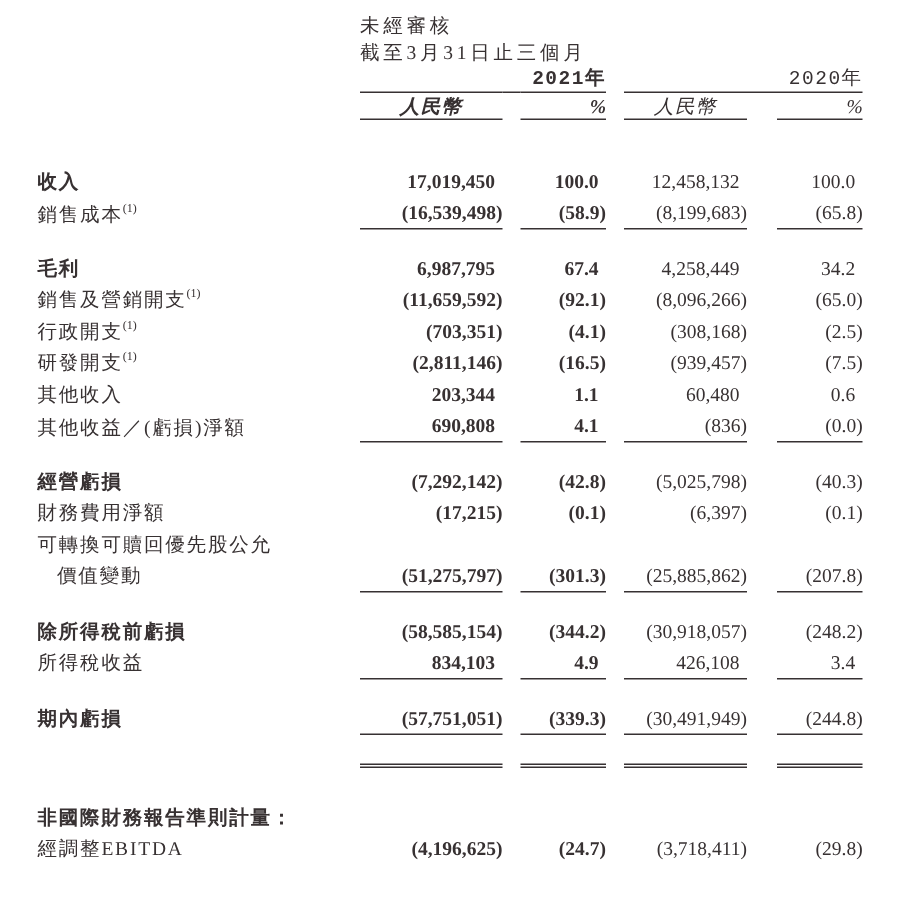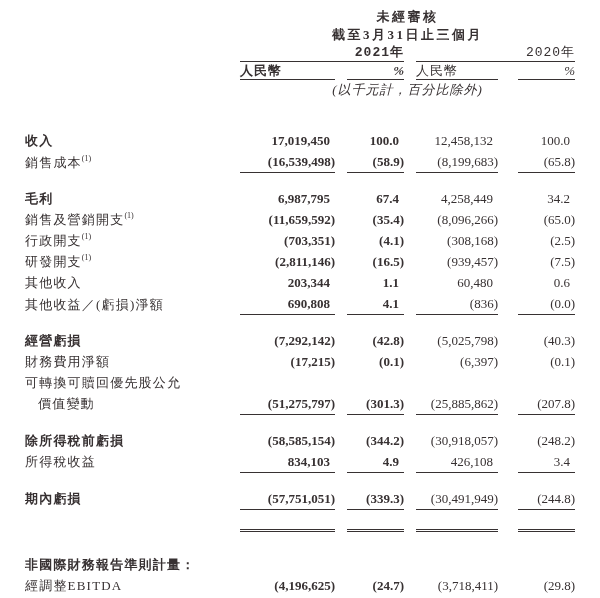--- a/index.html
+++ b/index.html
@@ -8,25 +8,25 @@
     font-family:"Liberation Serif","DejaVu Serif",serif;
     color:var(--text,#373132);
   }
   .page{padding:8px 25px 0 25px;}
   table{border-collapse:collapse;table-layout:fixed;width:550px;}
   td{
     padding:0;font-size:13px;line-height:21px;height:21px;
     vertical-align:bottom;white-space:nowrap;overflow:visible;
   }
   
-  .t-row td{height:18px;line-height:18px;text-align:center;font-weight:bold;letter-spacing:2.5px;margin-top:32px;}
+  .t-row td{height:18px;line-height:18px;font-weight:normal;letter-spacing:2.5px;margin-top:32px;}
   .y-row td{height:17px;line-height:17px;}
   .yr{text-align:right;letter-spacing:1px;font-family:Liberation Mono, monospace;}
   .ch-row td{height:17px;line-height:17px;}
-  .rmb{letter-spacing:1px;}
+  .rmb{text-align:center;font-style:italic;letter-spacing:1px;}
   .pct{text-align:right;font-style:italic;}
   .note-row td{height:20px;line-height:20px;text-align:center;font-style:italic;letter-spacing:1px;}
   .hsp td{height:30px;line-height:30px;}
   
   .b{font-weight:bold;}
   .u{border-bottom:1px solid var(--text,#373132);}
   .lbl{letter-spacing:1.2px;}
   .lbl sup{font-size:8px;letter-spacing:0;vertical-align:6px;line-height:0;}
   .v{text-align:right;font-variant-numeric:tabular-nums;}
   .pos{padding-right:5px;}
@@ -67,24 +67,20 @@
       <tr class="ch-row">
         <td></td>
         <td class="rmb b u">人民幣</td>
         <td></td>
         <td class="pct b u">%</td>
         <td></td>
         <td class="rmb u">人民幣</td>
         <td></td>
         <td class="pct u">%</td>
       </tr>
-      <tr class="note-row">
-        <td></td>
-        <td colspan="7">(以千元計，百分比除外)</td>
-      </tr>
       <tr class="hsp">
           <td colspan="8"></td>
         </tr>
     </tbody>
     <tbody id="rows">
         <tr>
           <td class="lbl b">收入</td>
           <td class="v b pos">17,019,450</td>
           <td></td>
           <td class="v b pos">100.0</td>
@@ -113,21 +109,21 @@
           <td class="v b pos">67.4</td>
           <td></td>
           <td class="v pos">4,258,449</td>
           <td></td>
           <td class="v pos">34.2</td>
         </tr>
         <tr>
           <td class="lbl">銷售及營銷開支<sup>(1)</sup></td>
           <td class="v b">(11,659,592)</td>
           <td></td>
-          <td class="v b">(35.4)</td>
+          <td class="v b">(92.1)</td>
           <td></td>
           <td class="v">(8,096,266)</td>
           <td></td>
           <td class="v">(65.0)</td>
         </tr>
         <tr>
           <td class="lbl">行政開支<sup>(1)</sup></td>
           <td class="v b">(703,351)</td>
           <td></td>
           <td class="v b">(4.1)</td>

